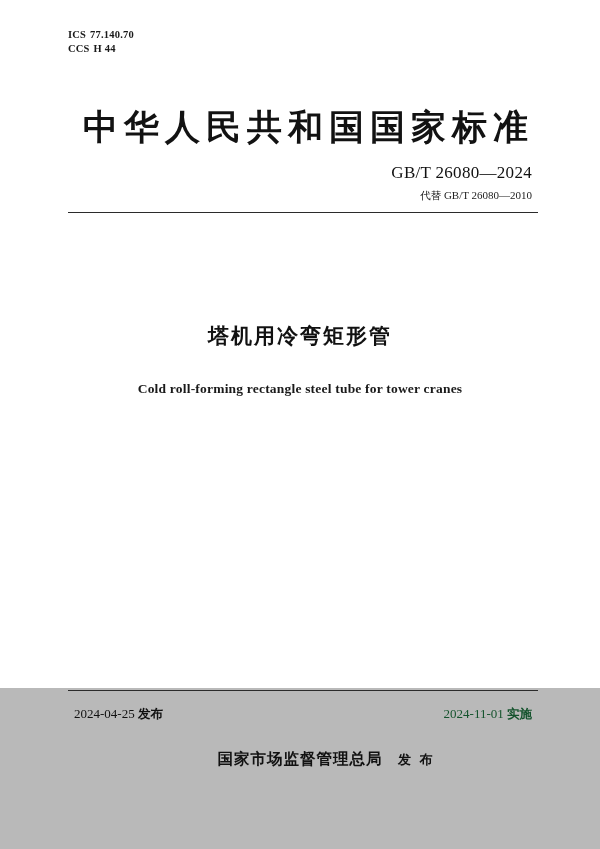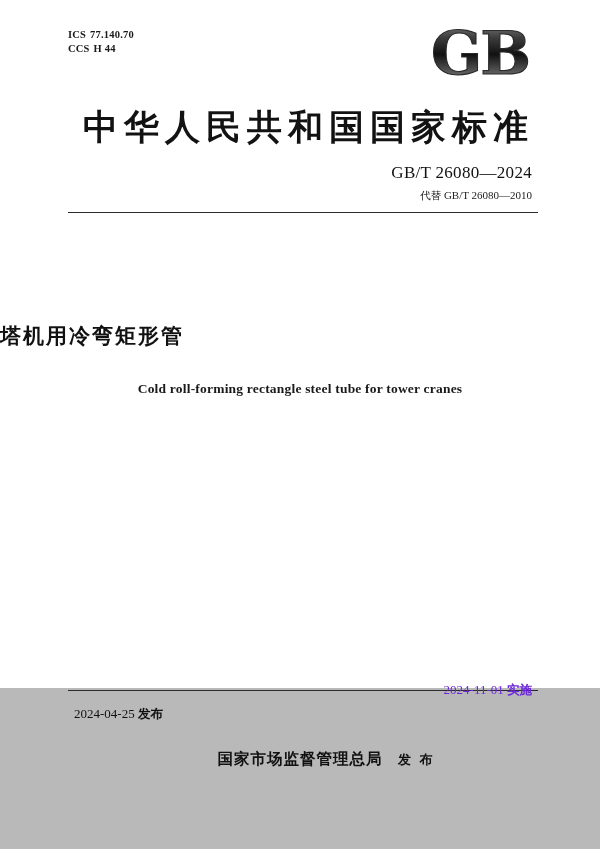--- a/index.html
+++ b/index.html
@@ -98,21 +98,21 @@
   }
   .rule-top { top: 212px; }
   .rule-bottom { top: 690px; }
 
   
   .doc-title-cn {
     position: absolute;
     left: 0;
     right: 0;
     top: 322px;
-    text-align: left;
+    text-align: center;
     font-family: "DejaVu Sans", sans-serif;
     font-weight: bold;
     font-size: 21px;
     letter-spacing: 2px;
     color: #111;
   }
   .doc-title-en {
     position: absolute;
     left: 0;
     right: 0;
@@ -131,24 +131,24 @@
     left: 74px;
     top: 706px;
     font-family: "Liberation Serif", serif;
     font-size: 13px;
     color: #111;
     white-space: nowrap;
   }
   .date-impl {
     position: absolute;
     right: 68px;
-    top: 682px;
+    top: 706px;
     font-family: "Liberation Serif", serif;
     font-size: 13px;
-    color: #6d28d9;
+    color: #14532d;
     white-space: nowrap;
   }
   .date-issue .cn, .date-impl .cn {
     font-family: "DejaVu Sans", sans-serif;
     font-weight: bold;
     font-size: 12.5px;
   }
 
   
   .publisher {
@@ -185,34 +185,20 @@
 </head>
 <body>
 
 <div class="page">
 
   <div class="ics-block">
     <div class="ics-line"><span>ICS</span><span class="sp"></span><span>77.140.70</span></div>
     <div class="ics-line"><span>CCS</span><span class="sp"></span><span>H 44</span></div>
   </div>
 
-  <div class="gb-emblem">
-    <svg width="116" height="62" viewBox="0 0 116 62" xmlns="http://www.w3.org/2000/svg">
-      <defs>
-        <linearGradient id="gbgrad" x1="0" y1="0" x2="0" y2="1">
-          <stop offset="0%" stop-color="#8f8f8f"></stop>
-          <stop offset="28%" stop-color="#3d3d3d"></stop>
-          <stop offset="52%" stop-color="#111111"></stop>
-          <stop offset="72%" stop-color="#4a4a4a"></stop>
-          <stop offset="100%" stop-color="#9a9a9a"></stop>
-        </linearGradient>
-      </defs>
-      <text x="58" y="52" text-anchor="middle" font-family="DejaVu Serif, serif" font-weight="bold" font-size="60" letter-spacing="-2" fill="url(#gbgrad)" stroke="#2a2a2a" stroke-width="1.1">GB</text>
-    </svg>
-  </div>
 
   <div class="cn-title">中华人民共和国国家标准</div>
 
   <div class="std-no">GB/T 26080—2024</div>
   <div class="replaces"><span class="cnpart">代替</span> <span>GB/T 26080—2010</span></div>
 
   <div class="rule rule-top"></div>
   <div class="rule rule-bottom"></div>
 
   <div class="doc-title-cn">塔机用冷弯矩形管</div>

